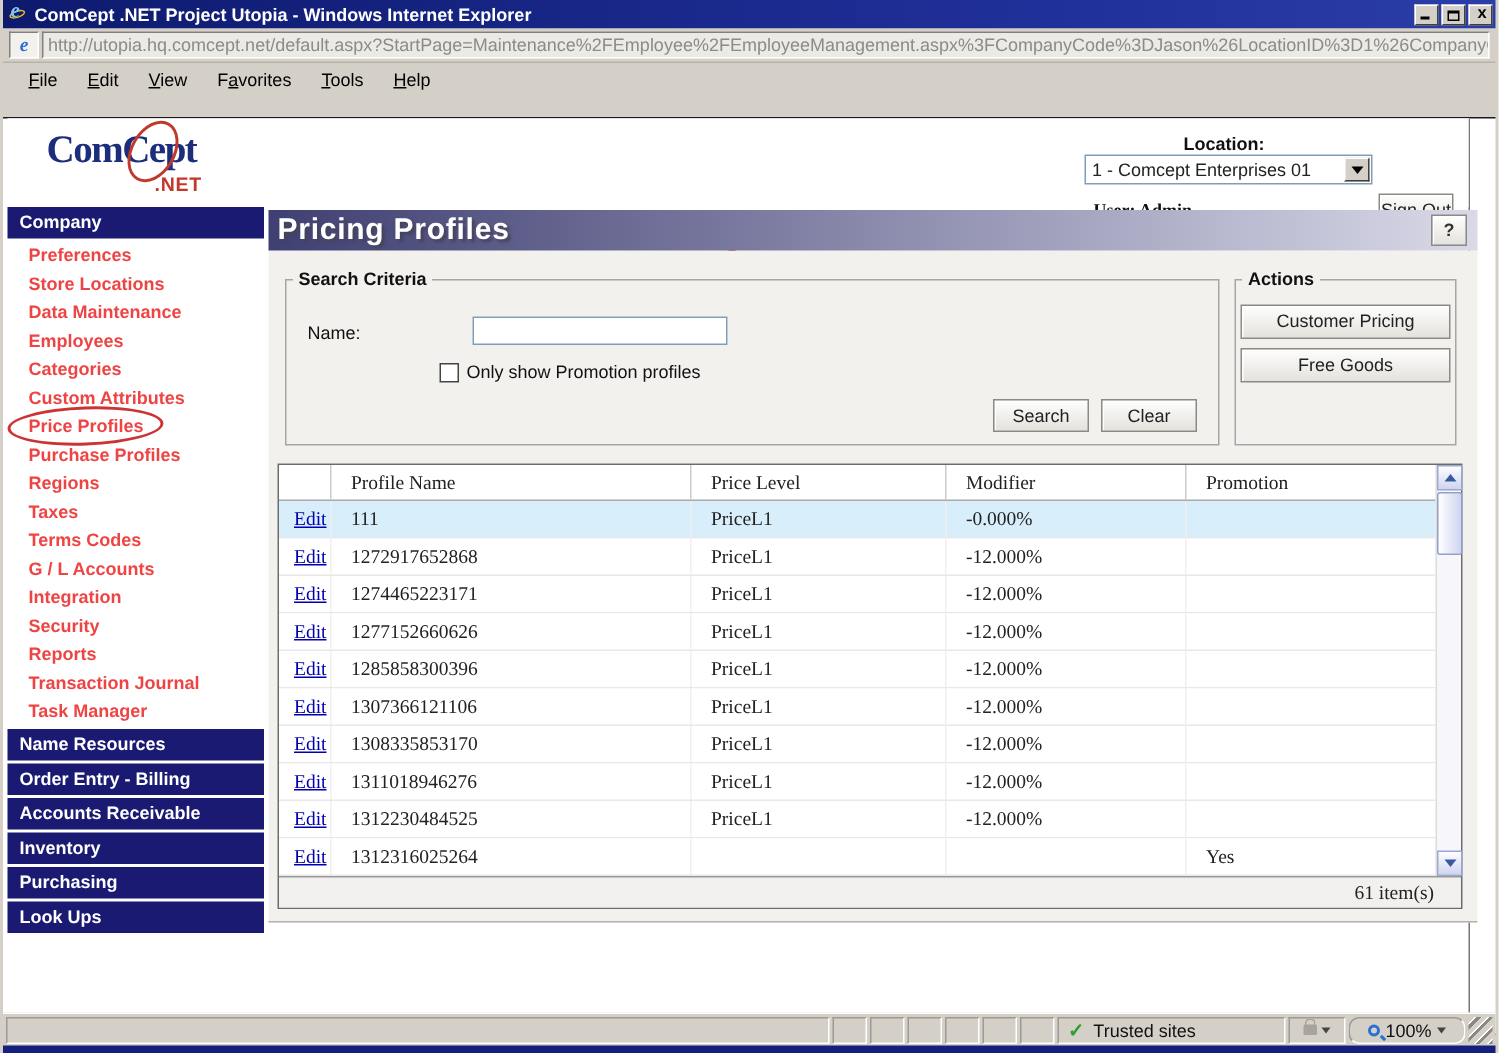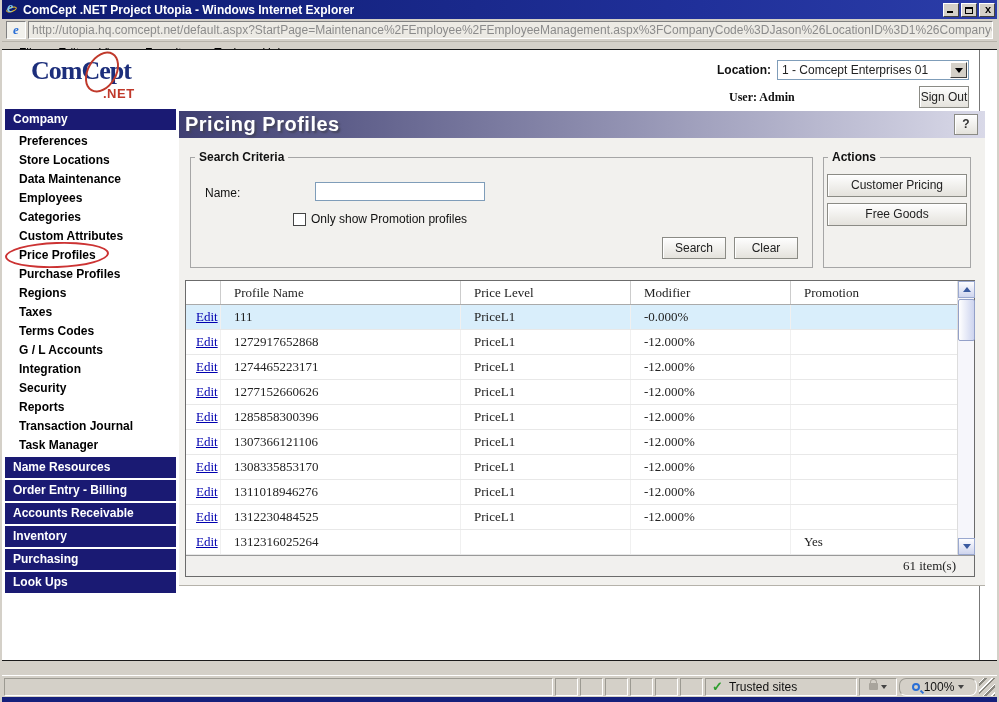--- a/index.html
+++ b/index.html
@@ -29,48 +29,48 @@
   .addr-field { flex:1; height:18px; background:#eceae4; border:1px solid; border-color:#808080 #fff #fff #808080;
     color:#8b8b8b; font-size:12px; line-height:16px; padding:0 3px; white-space:nowrap; overflow:hidden; }
 
   
   .menubar { position:absolute; left:0; top:42px; width:100%; height:21px; background:#d4d0c8;
     display:flex; align-items:center; padding-left:8px; gap:2px; }
   .menu-item { padding:2px 9px; color:#000; }
   .accel { text-decoration:underline; }
 
   
-  .viewport { position:absolute; left:0; top:49px; width:100%; height:612px; background:#fff;
+  .viewport { position:absolute; left:0; top:78px; width:100%; height:612px; background:#fff;
     border-top:1px solid #1a1a1a; border-bottom:1px solid #1a1a1a; }
   .app { position:absolute; left:3px; top:0; height:610px; width:975px; border-right:1px solid #777; background:#fff; }
 
   
   .site-header { position:relative; height:59px; background:#fff; }
   .logo { position:absolute; left:26px; top:6px; width:130px; height:48px; }
   .logo-main { font-family:"Liberation Serif",serif; font-weight:bold; font-size:26px; color:#1c2e7b; letter-spacing:-1px; }
   .logo-swoosh { position:absolute; left:56px; top:-6px; width:30px; height:44px; border:2px solid #c0392b; border-radius:50%; transform:rotate(30deg); }
   .logo-net { position:absolute; left:72px; top:30px; color:#c0392b; font-weight:bold; font-size:13px; letter-spacing:0.5px; }
   .step-note { position:absolute; left:472px; top:76px; color:#e00000; font:bold 40px "Liberation Serif",serif; }
   .hdr-right { position:absolute; right:10px; top:10px; width:300px; }
-  .loc-row { display:flex; align-items:center; justify-content:flex-end; margin-bottom:6px; }
+  .loc-row { display:flex; align-items:center; justify-content:flex-end; margin-bottom:6px;flex-direction:column; }
   .loc-label { font-weight:bold; margin-right:6px; }
   .select { width:192px; height:20px; background:#fff; border:1px solid #7f9db9; display:flex; align-items:center; position:relative; padding-left:4px; font-size:12px; color:#222; }
   .select .dd { position:absolute; right:1px; top:1px; bottom:1px; width:17px; background:#d4d0c8; border:1px solid; border-color:#fff #404040 #404040 #fff; display:flex; align-items:center; justify-content:center; }
   .select .dd::after { content:""; border:4px solid transparent; border-top:5px solid #000; margin-top:4px; }
   .user-row { display:flex; align-items:center; justify-content:space-between; padding-left:60px; }
   .user-label { font-weight:bold;font-family:Liberation Serif, serif; }
   .btn { background:linear-gradient(#fefefe,#e4e2dc); border:1px solid #8b8b85; box-shadow:inset 1px 1px 0 #fff; color:#222;
     font-size:12px; text-align:center; cursor:default; }
   .signout { width:50px; height:22px; line-height:20px; }
 
   
   .body-row { display:flex; height:551px; }
   .sidebar { width:171px; background:#fff; flex:0 0 auto; }
   .nav-head { height:21px; background:#1a1a73; color:#fff; font-weight:bold; line-height:21px; padding-left:8px; margin-bottom:2px; }
-  .nav-item { height:19px; line-height:19px; padding-left:14px; color:#000000; font-weight:bold; position:relative; }
+  .nav-item { height:19px; line-height:19px; padding-left:14px; color:#ef4444; font-weight:bold; position:relative; }
   .nav-sect { height:21px; background:#1a1a73; color:#fff; font-weight:bold; line-height:21px; padding-left:8px; margin-top:2px; }
   .ellipse-note { position:absolute; border:2px solid #cc3333; border-radius:50%; }
   .nav-ellipse { left:0px; top:-4px; width:104px; height:26px; transform:rotate(-2deg); }
 
   
   .content { flex:1; margin-left:3px; position:relative; }
   .page-titlebar { height:27px; margin-top:2px; background:linear-gradient(90deg,#3f3f72 0%,#8a8aac 50%,#d9d9e8 100%);
     position:relative; display:flex; align-items:center; }
   .page-title { color:#fff; font-weight:bold; font-size:20px; padding-left:6px; letter-spacing:0.5px; text-shadow:2px 2px 2px #44445a; }
   .help-btn { position:absolute; right:7px; top:3px; width:24px; height:21px; line-height:19px; font-weight:bold; color:#333; }

